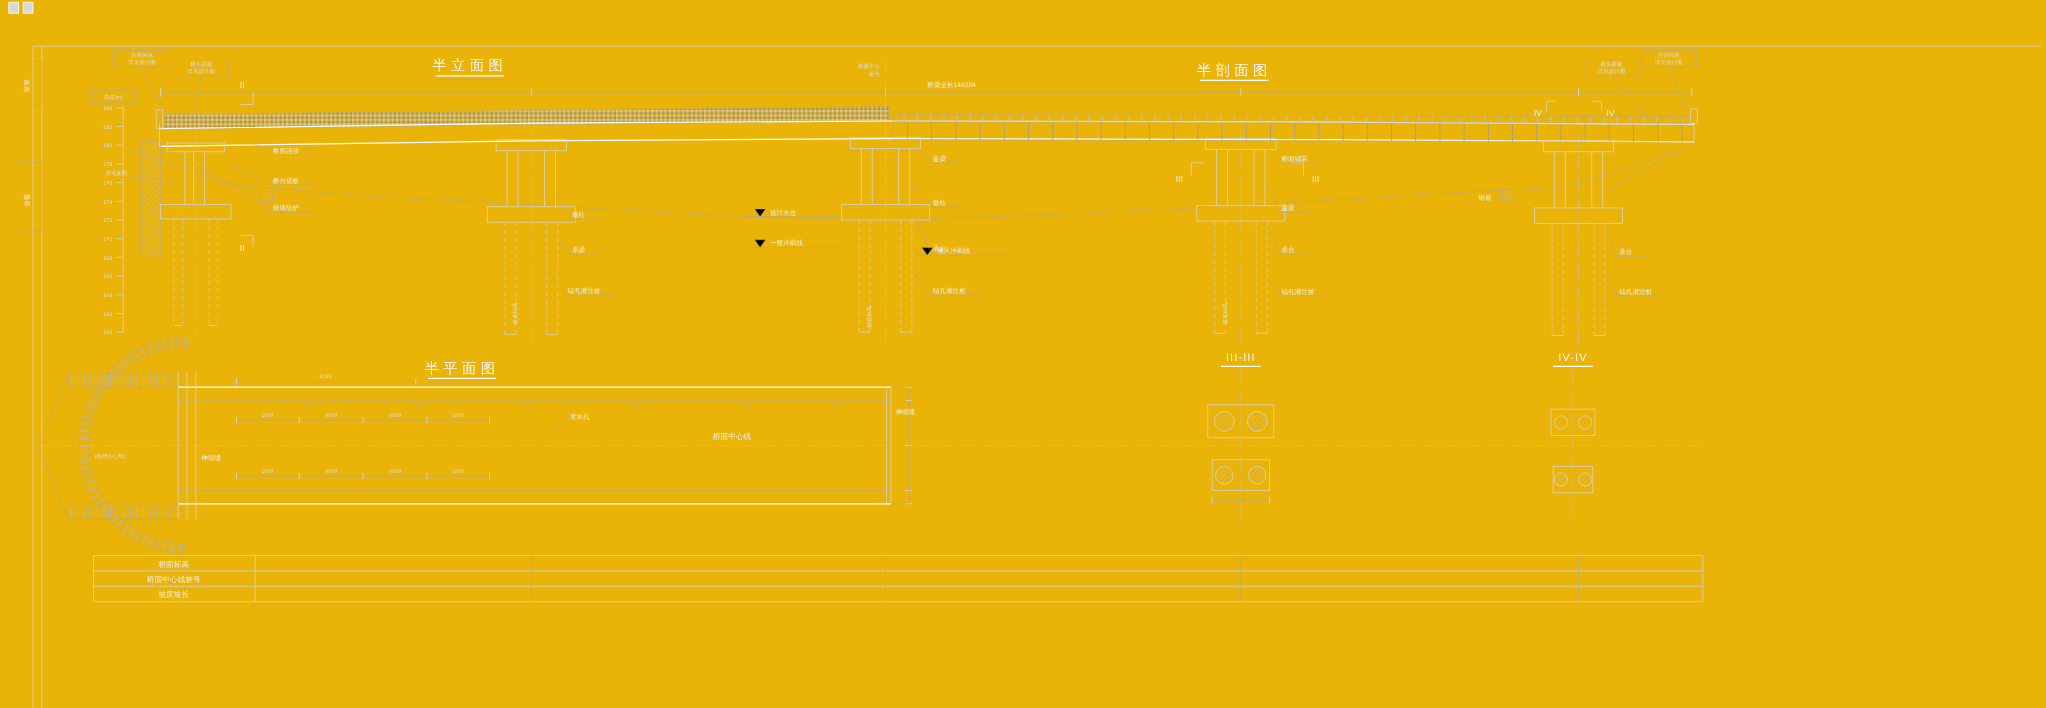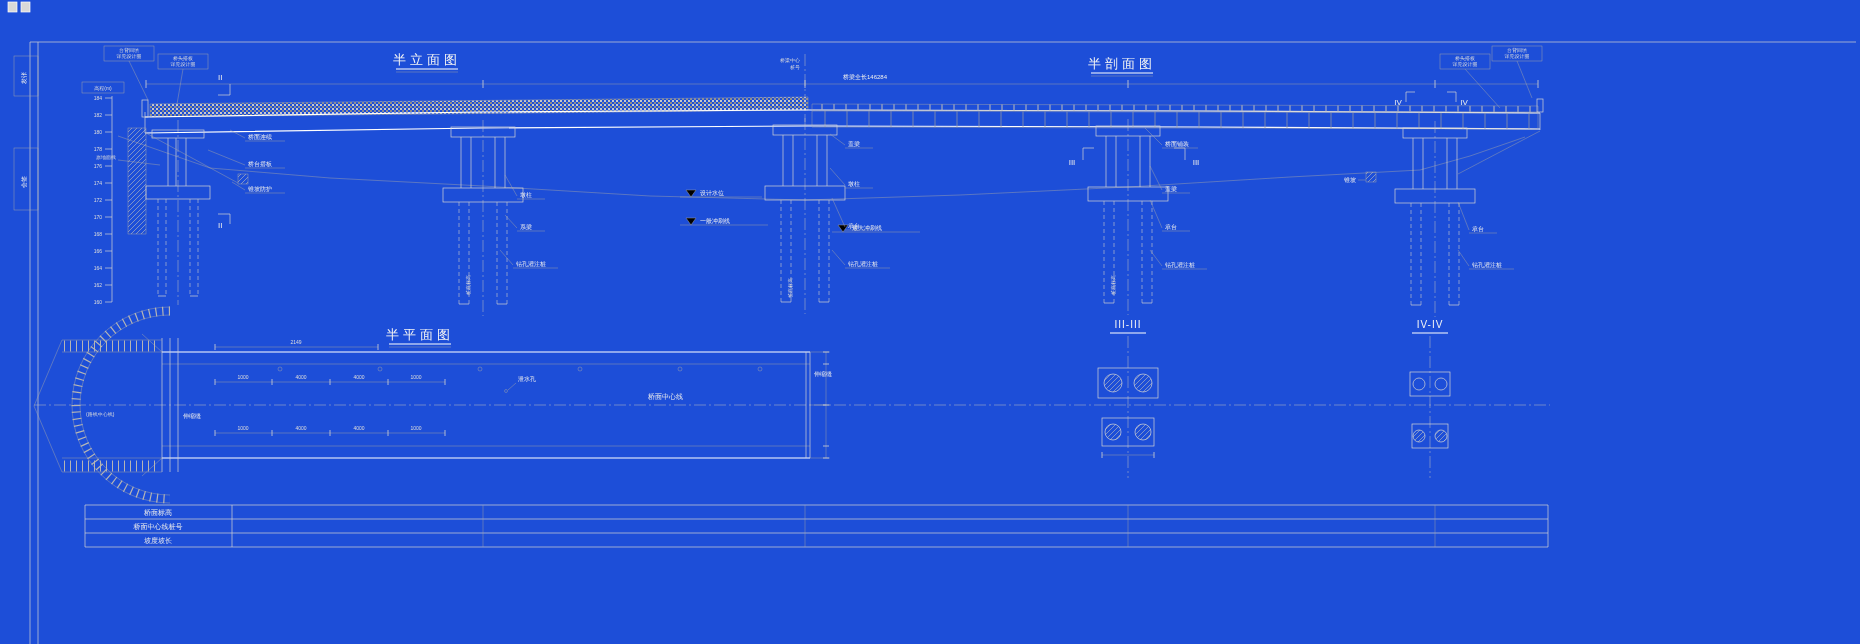--- a/index.html
+++ b/index.html
@@ -1,16 +1,16 @@
 <!DOCTYPE html>
 <html><head>
 <meta charset="utf-8">
 <style>
   html,body{margin:0;padding:0;background:#050505;}
-  .stage{position:relative;width:1860px;height:644px;background:#1d4ed8;overflow:hidden;}
+  .stage{position:relative;width:1860px;height:644px;background:#eab308;overflow:hidden;}
   svg line, svg polyline, svg path, svg rect, svg circle{stroke:#d4d4d4;stroke-width:.7;fill:none;}
   svg text{fill:#ededed;stroke:none;font-family:"Liberation Sans","DejaVu Sans",sans-serif;}
   .w1{stroke:#ffffff;stroke-width:1.1;}
   .thin{stroke:#a8a8a8;stroke-width:.45;}
   .cl{stroke:#c0c0c0;stroke-width:.5;stroke-dasharray:12 3 2 3;}
   .dash{stroke:#cfcfcf;stroke-width:.6;stroke-dasharray:4 3;}
   .tick{stroke:#d4d4d4;stroke-width:.8;}
   .hrow{stroke:#b5b5b5;stroke-width:11;stroke-dasharray:1 5;}
   .fan{stroke:#b5b5b5;stroke-width:9;stroke-dasharray:1.2 5.5;}
   .t13{font-size:13px;letter-spacing:4px;fill:#f4f4f4;}

